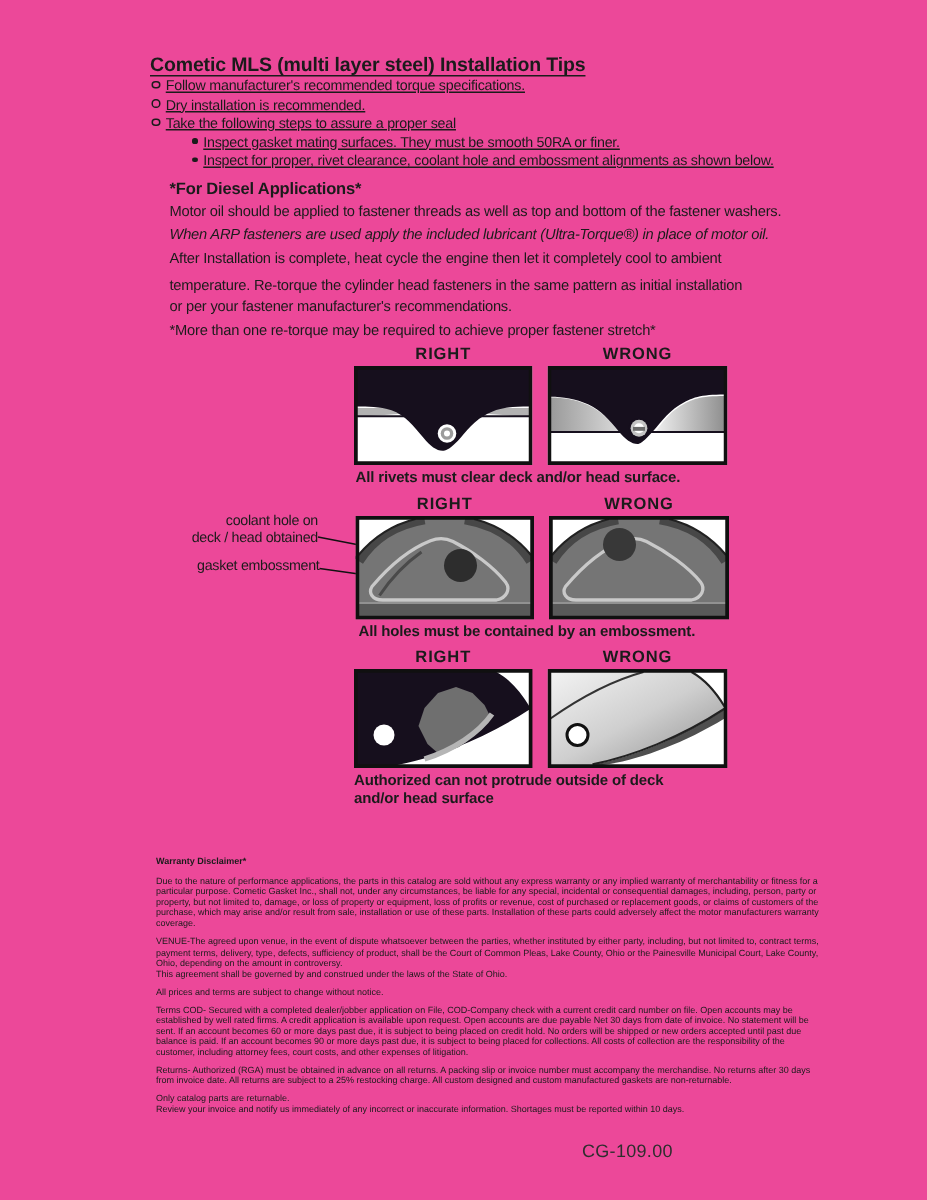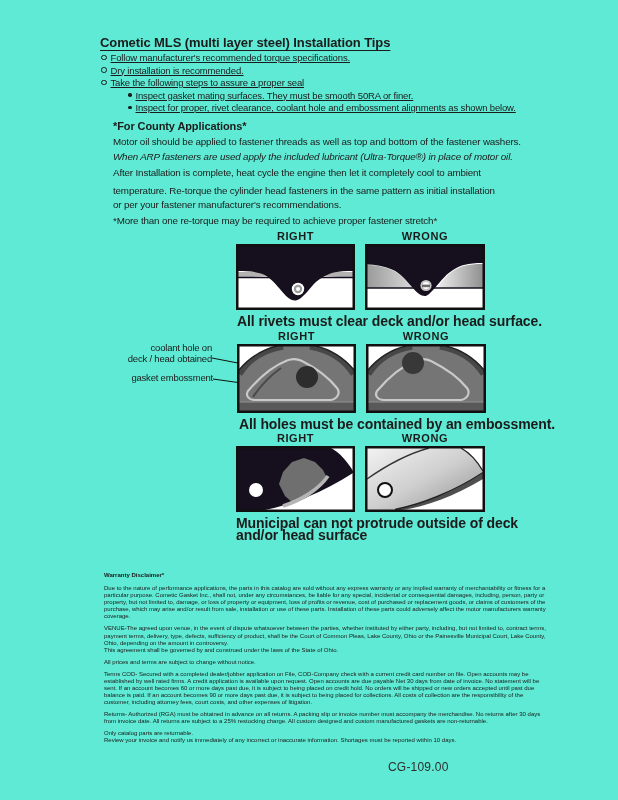--- a/index.html
+++ b/index.html
@@ -1,18 +1,18 @@
 <!DOCTYPE html>
 <html><head>
 <meta charset="utf-8">
 <style>
   html,body { margin:0; padding:0; background:#e8e8e8; }
   .page {
     position:relative; width:618px; height:800px; margin:0 auto;
-    background:#5eead4; overflow:hidden;
+    background:#ec4899; overflow:hidden;
     font-family:"Liberation Sans", sans-serif; color:#1b1b1b;
   }
   .abs { position:absolute; white-space:nowrap; }
 
   .title {
     font-size:13px; font-weight:bold; letter-spacing:-0.1px;
     text-decoration:underline; text-underline-offset:3px;
   }
 
   .bullet-line { font-size:9.5px; letter-spacing:-0.15px;text-decoration:underline; }
@@ -22,21 +22,21 @@
   }
   .marker-dot {
     display:inline-block; width:3.5px; height:3.5px; background:#1b1b1b;
     border-radius:50%; vertical-align:middle; margin-right:4px; position:relative; top:-1px;
   }
 
   .section-heading { font-size:11px; font-weight:bold; letter-spacing:-0.1px; }
   .body-line { font-size:9.8px; line-height:14.5px; letter-spacing:-0.15px; }
 
   .rw-label { font-size:11px; font-weight:bold; letter-spacing:0.6px; text-align:center; }
-  .caption  { font-size:14px; font-weight:bold; letter-spacing:-0.1px; }
+  .caption  { font-size:10px; font-weight:bold; letter-spacing:-0.1px; }
 
   .annot { font-size:9.5px; letter-spacing:-0.2px; line-height:11px; text-align:right; }
 
   .legal {
     position:absolute; left:104px; top:572px; width:446px;
     font-size:6px; line-height:1.18; letter-spacing:0; white-space:normal;
   }
   .legal p { margin:0 0 5px 0; }
   .legal p.cont { margin-top:-5px; }
   .legal .legal-heading { font-weight:bold; margin-bottom:6px; }
@@ -61,21 +61,21 @@
   <div class="abs bullet-line" style="left:101px; top:77px;">
     <span class="marker-circle"></span><span>Take the following steps to assure a proper seal</span>
   </div>
   <div class="abs bullet-line" style="left:128px; top:89.5px;">
     <span class="marker-dot"></span><span>Inspect gasket mating surfaces.  They must be smooth 50RA or finer.</span>
   </div>
   <div class="abs bullet-line" style="left:128px; top:102px;">
     <span class="marker-dot"></span><span>Inspect for proper, rivet clearance, coolant hole and embossment alignments as shown below.</span>
   </div>
 
-  <div class="abs section-heading" style="left:113px; top:120px;">*For County Applications*</div>
+  <div class="abs section-heading" style="left:113px; top:120px;">*For Diesel Applications*</div>
 
   <div class="abs body-line" style="left:113px; top:135px;">Motor oil should be applied to fastener threads as well as top and bottom of the fastener washers.</div>
   <div class="abs body-line" style="left:113px; top:149.5px;font-style:italic;">When ARP fasteners are used apply the included lubricant (Ultra-Torque®) in place of motor oil.</div>
 
   <div class="abs body-line" style="left:113px; top:166px;text-align:right;">After Installation is complete, heat cycle the engine then let it completely cool to ambient</div>
   <div class="abs body-line" style="left:113px; top:183.5px;">temperature. Re-torque the cylinder head fasteners in the same pattern as initial installation</div>
   <div class="abs body-line" style="left:113px; top:198px;">or per your fastener manufacturer's recommendations.</div>
 
   <div class="abs body-line" style="left:113px; top:214px;">*More than one re-torque may be required to achieve proper fastener stretch*</div>
 
@@ -206,21 +206,21 @@
       <path d="M96,2 C105,7 112,15 118,25" fill="none" stroke="#222222" stroke-width="1.4"></path>
       <path d="M30,64 C56,59 89,46 118,27 L118,64 Z" fill="#ffffff"></path>
       <path d="M30,64 C56,59 89,46 118,27 L118,33 C90,50 60,61 37,64 Z" fill="#4f4f4f"></path>
       <path d="M30,63.5 C56,58.5 89,45.5 118,26.5" fill="none" stroke="#222222" stroke-width="1.4"></path>
       <path d="M2,33 C22,19 42,8 64,2" fill="none" stroke="#333333" stroke-width="1.4"></path>
       <circle cx="20" cy="44" r="7" fill="#ffffff" stroke="#111111" stroke-width="2"></circle>
       <rect x="1.25" y="1.25" width="117.5" height="63.5" fill="none" stroke="#101010" stroke-width="2.5"></rect>
     </svg>
   </div>
 
-  <div class="abs caption" style="left:236px; top:515px;">Municipal can not protrude outside of deck</div>
+  <div class="abs caption" style="left:236px; top:515px;">Authorized can not protrude outside of deck</div>
   <div class="abs caption" style="left:236px; top:526.5px;">and/or head surface</div>
 
   <div class="legal">
     <p class="legal-heading">Warranty Disclaimer*</p>
     <p>Due to the nature of performance applications, the parts in this catalog are sold without any express warranty or any implied warranty of merchantability or fitness for a particular purpose.  Cometic Gasket Inc., shall not, under any circumstances, be liable for any special, incidental or consequential damages, including, person, party or property, but not limited to, damage, or loss of property or equipment, loss of profits or revenue, cost of purchased or replacement goods, or claims of customers of the purchase, which may arise and/or result from sale, installation or use of these parts.  Installation of these parts could adversely affect the motor manufacturers warranty coverage.</p>
     <p>VENUE-The agreed upon venue, in the event of dispute whatsoever between the parties, whether instituted by either party, including, but not limited to, contract terms, payment terms, delivery, type, defects, sufficiency of product, shall be the Court of Common Pleas, Lake County, Ohio or the Painesville Municipal Court, Lake County, Ohio, depending on the amount in controversy.</p>
     <p class="cont">This agreement shall be governed by and construed under the laws of the State of Ohio.</p>
     <p>All prices and terms are subject to change without notice.</p>
     <p>Terms COD- Secured with a completed dealer/jobber application on File, COD-Company check with a current credit card number on file.  Open accounts may be established by well rated firms.  A credit application is available upon request.  Open accounts are due payable Net 30 days from date of invoice.  No statement will be sent.  If an account becomes 60 or more days past due, it is subject to being placed on credit hold.  No orders will be shipped or new orders accepted until past due balance is paid.  If an account becomes 90 or more days past due, it is subject to being placed for collections.  All costs of collection are the responsibility of the customer, including attorney fees, court costs, and other expenses of litigation.</p>
     <p>Returns- Authorized (RGA) must be obtained in advance on all returns.  A packing slip or invoice number must accompany the merchandise.  No returns after 30 days from invoice date.  All returns are subject to a 25% restocking charge.  All custom designed and custom manufactured gaskets are non-returnable.</p>

